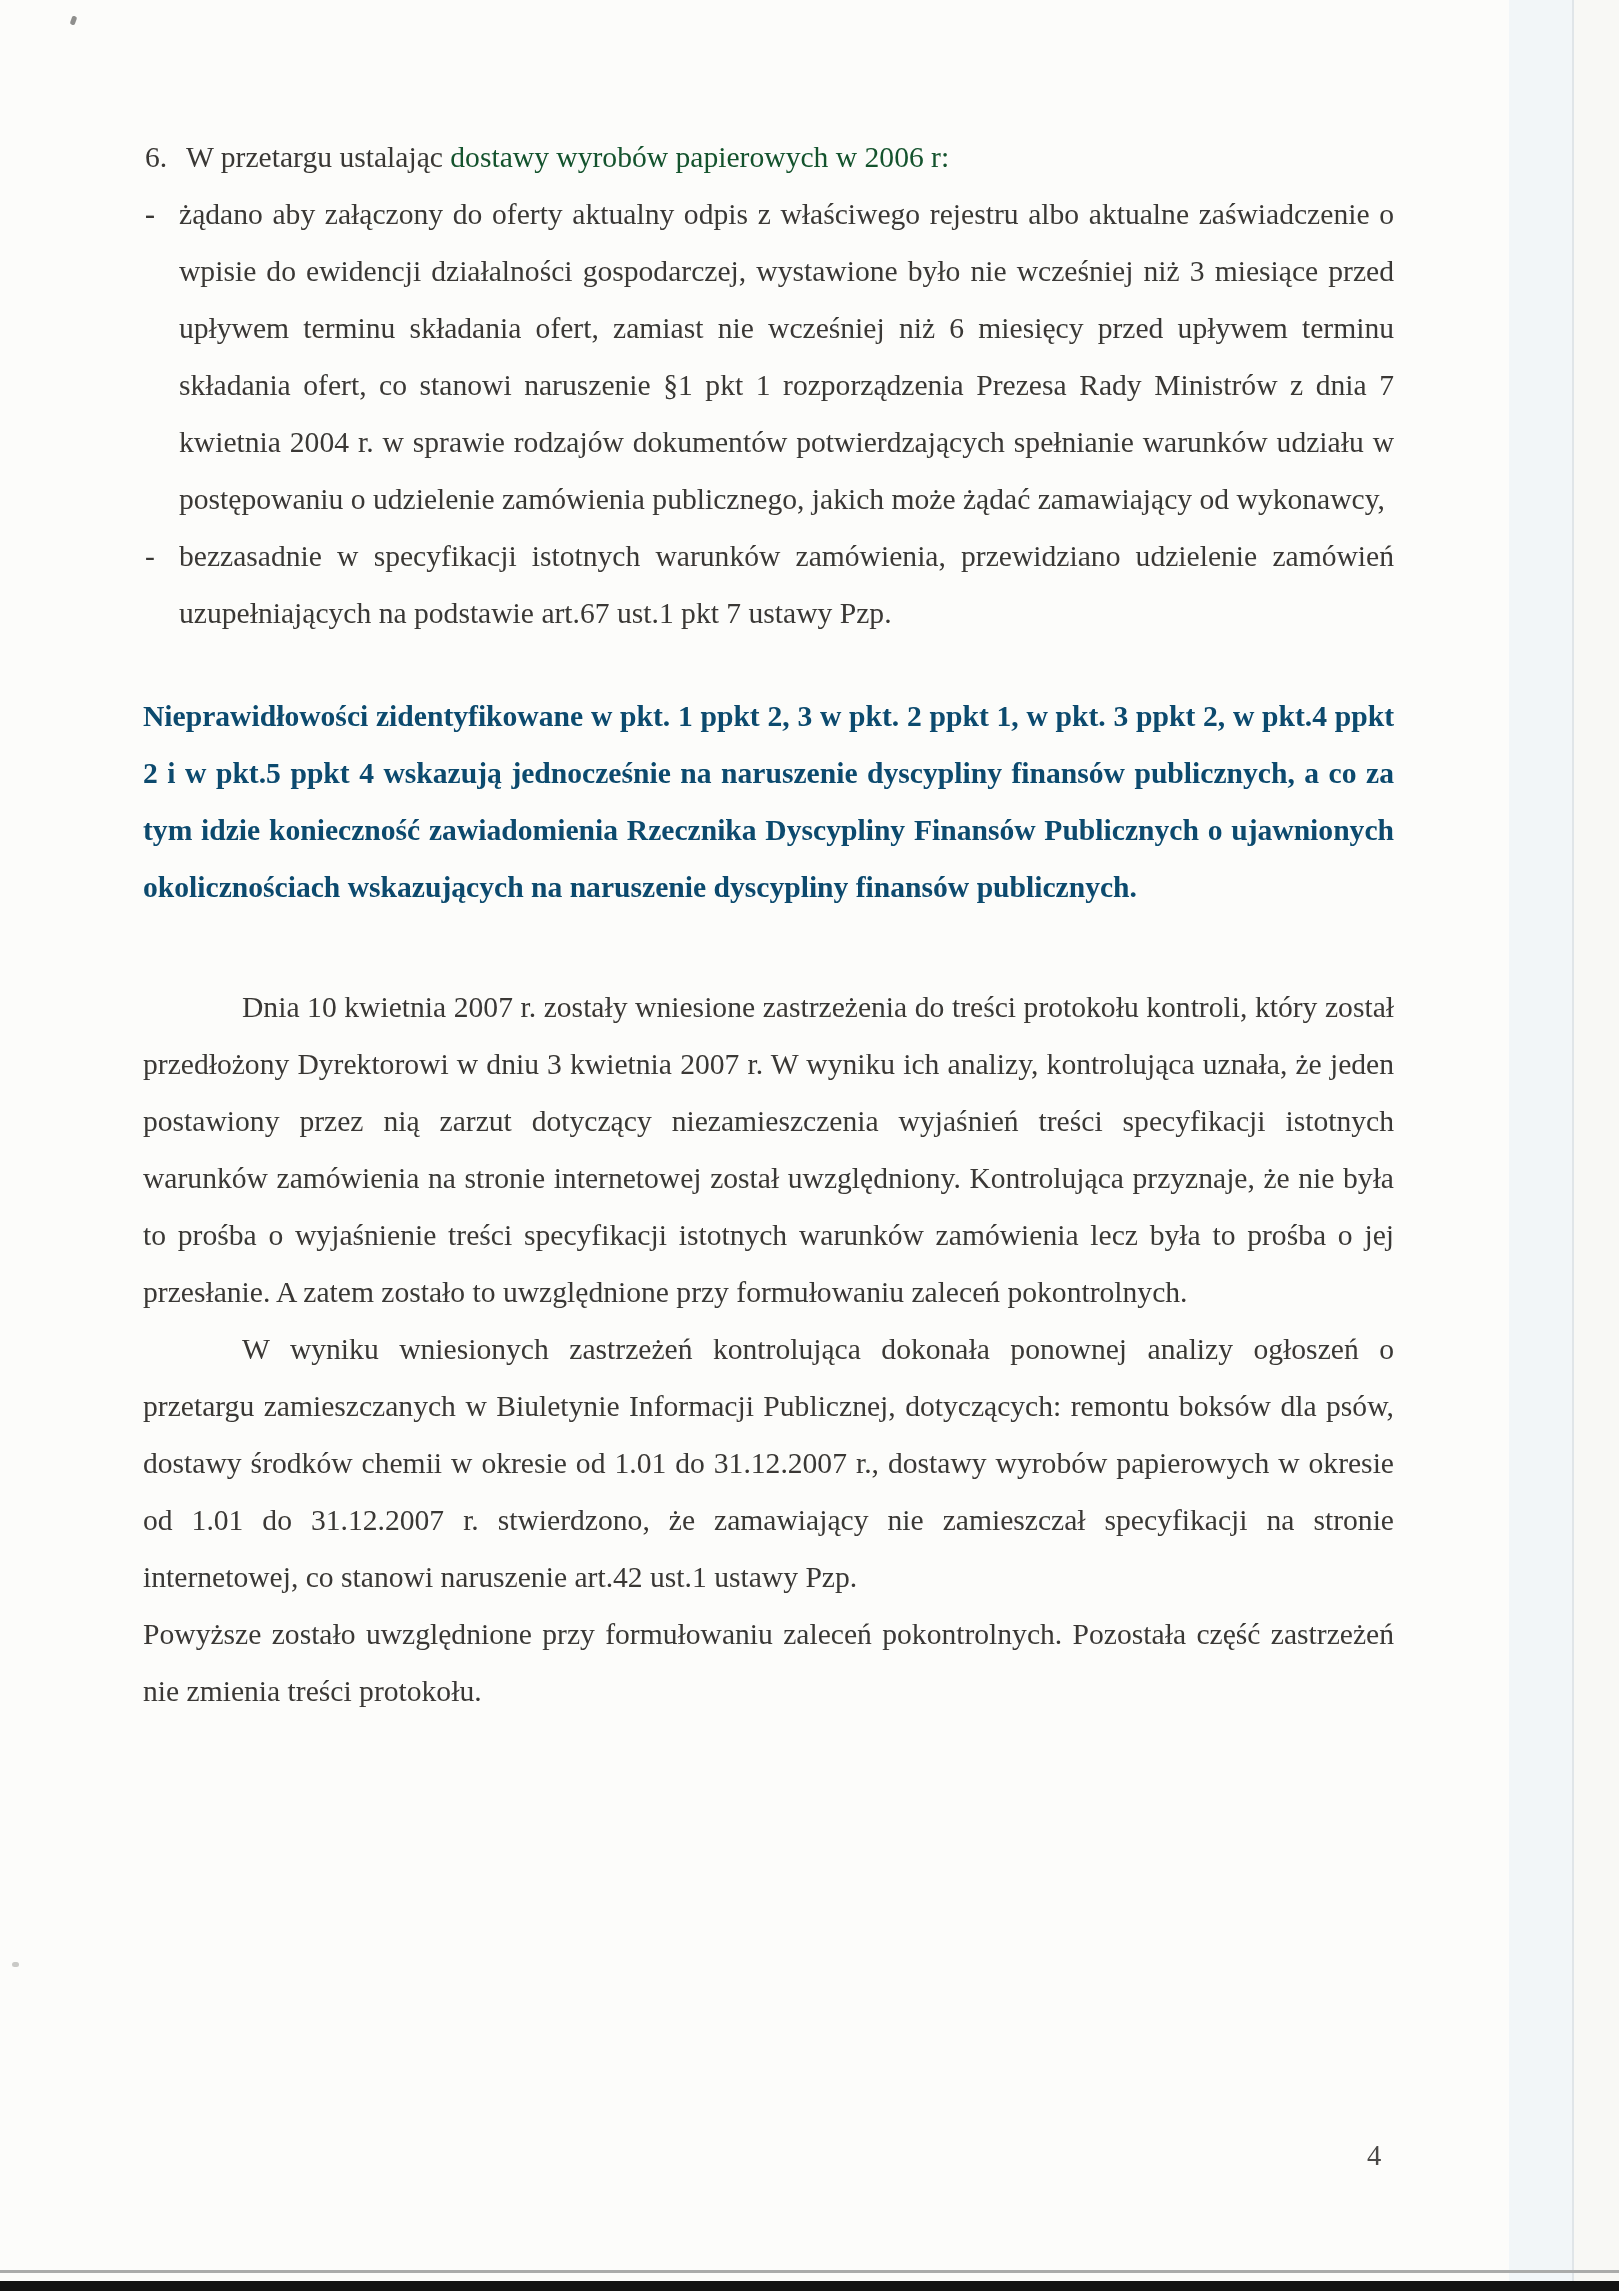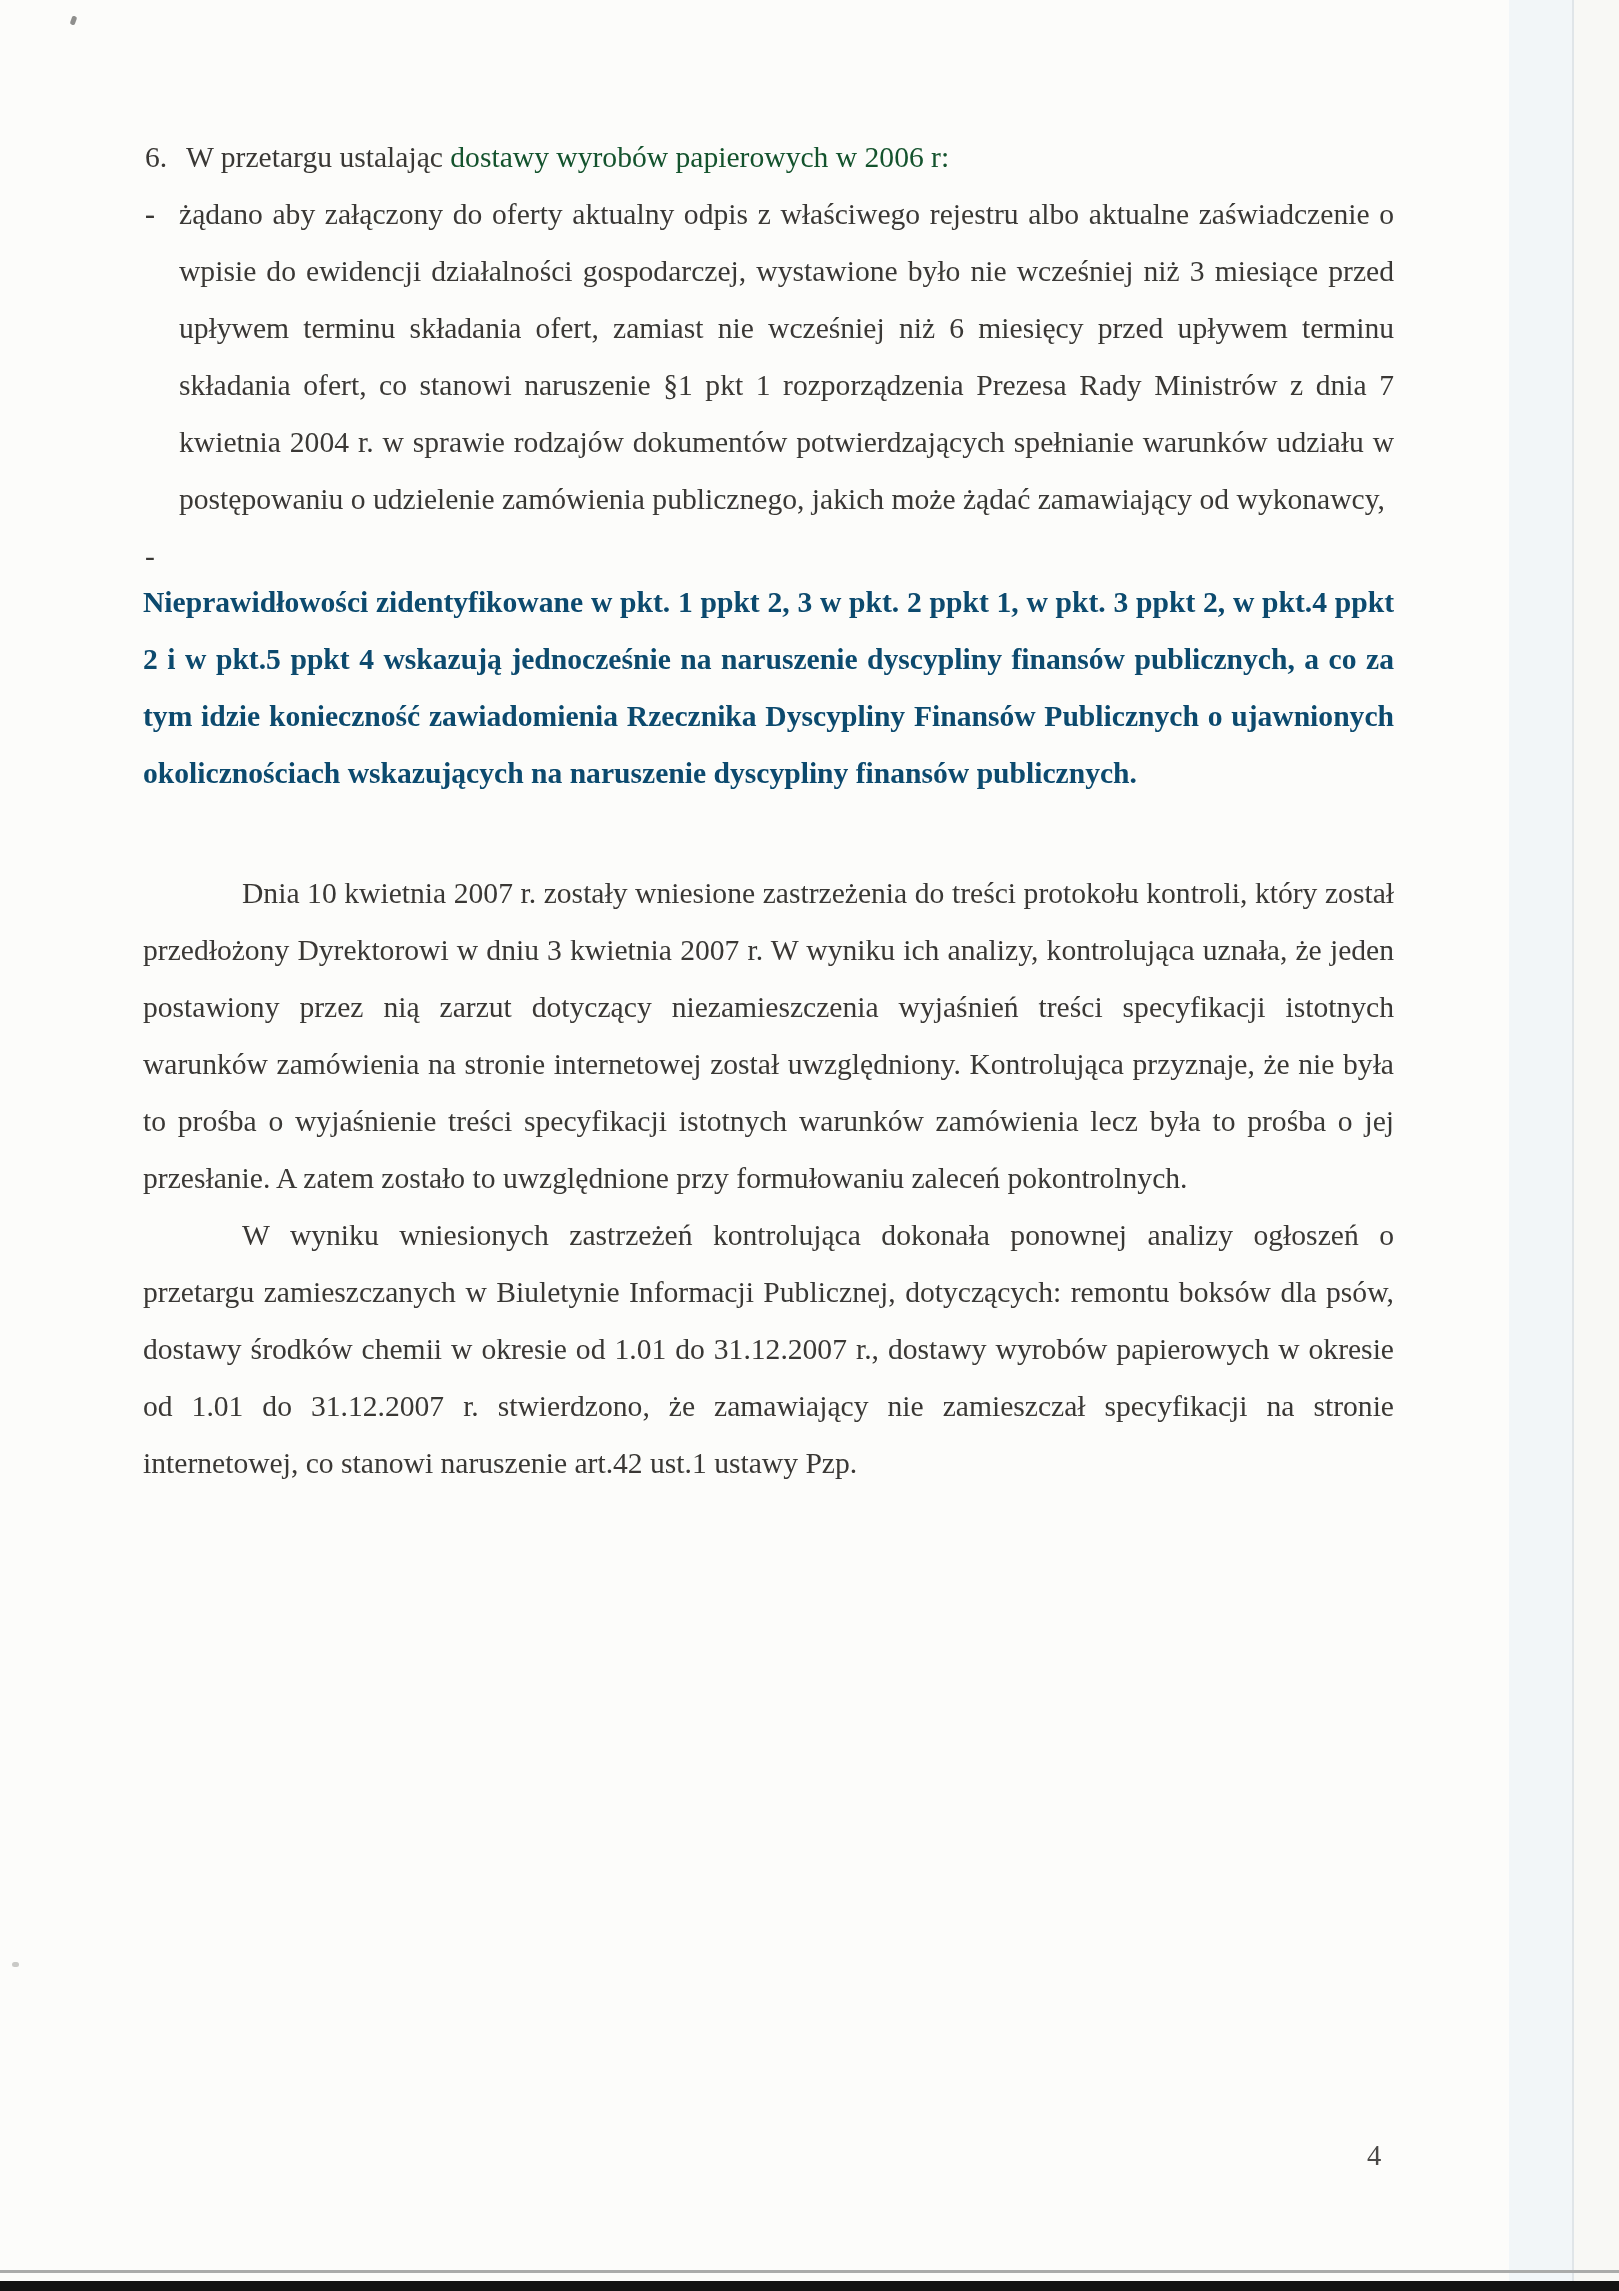--- a/index.html
+++ b/index.html
@@ -69,28 +69,30 @@
       <span class="dash">-</span>
     </div>
 
     <div class="bullet">
       <span class="dash">-</span>
       <span>żądano aby załączony do oferty aktualny odpis z właściwego rejestru albo aktualne zaświadczenie o wpisie do ewidencji działalności gospodarczej, wystawione było nie wcześniej niż 3 miesiące przed upływem terminu składania ofert, zamiast nie wcześniej niż 6 miesięcy przed upływem terminu składania ofert, co stanowi naruszenie §1 pkt 1 rozporządzenia Prezesa Rady Ministrów z dnia 7 kwietnia 2004 r. w sprawie rodzajów dokumentów potwierdzających spełnianie warunków udziału w postępowaniu o udzielenie zamówienia publicznego, jakich może żądać zamawiający od wykonawcy,</span>
     </div>
 
     <div class="bullet">
       <span class="dash">-</span>
+      <span>bezzasadnie w specyfikacji istotnych warunków zamówienia, przewidziano udzielenie zamówień uzupełniających na podstawie art.67 ust.1 pkt 7 ustawy Pzp.</span>
     </div>
 
     <div class="bold-paragraph">Nieprawidłowości zidentyfikowane w pkt. 1 ppkt 2, 3 w pkt. 2 ppkt 1, w pkt. 3 ppkt 2, w pkt.4 ppkt 2 i w pkt.5 ppkt 4 wskazują jednocześnie na naruszenie dyscypliny finansów publicznych, a co za tym idzie konieczność zawiadomienia Rzecznika Dyscypliny Finansów Publicznych o ujawnionych okolicznościach wskazujących na naruszenie dyscypliny finansów publicznych.</div>
 
     <div class="para-1">Dnia 10 kwietnia 2007 r. zostały wniesione zastrzeżenia do treści protokołu kontroli, który został przedłożony Dyrektorowi w dniu 3 kwietnia 2007 r. W wyniku ich analizy, kontrolująca uznała, że jeden postawiony przez nią zarzut dotyczący niezamieszczenia wyjaśnień treści specyfikacji istotnych warunków zamówienia na stronie internetowej został uwzględniony. Kontrolująca przyznaje, że nie była to prośba o wyjaśnienie treści specyfikacji istotnych warunków zamówienia lecz była to prośba o jej przesłanie. A zatem zostało to uwzględnione przy formułowaniu zaleceń pokontrolnych.</div>
 
     <div class="para-2">W wyniku wniesionych zastrzeżeń kontrolująca dokonała ponownej analizy ogłoszeń o przetargu zamieszczanych w Biuletynie Informacji Publicznej, dotyczących: remontu boksów dla psów, dostawy środków chemii w okresie od 1.01 do 31.12.2007 r., dostawy wyrobów papierowych w okresie od 1.01 do 31.12.2007 r. stwierdzono, że zamawiający nie zamieszczał specyfikacji na stronie internetowej, co stanowi naruszenie art.42 ust.1 ustawy Pzp.</div>
 
+    <div class="para-3">Powyższe zostało uwzględnione przy formułowaniu zaleceń pokontrolnych. Pozostała część zastrzeżeń nie zmienia treści protokołu.</div>
 
   </div>
 
   <div class="page-number">4</div>
 
   <div class="bottom-gray-line"></div>
   <div class="bottom-black-bar"></div>
 
 </div>
 

